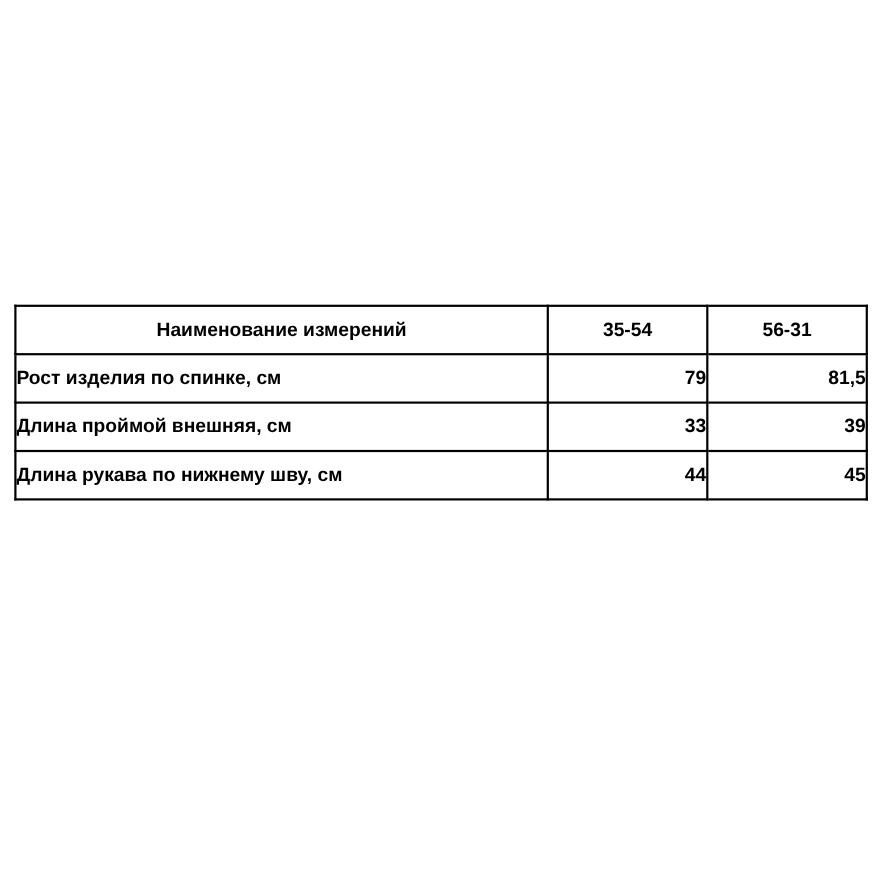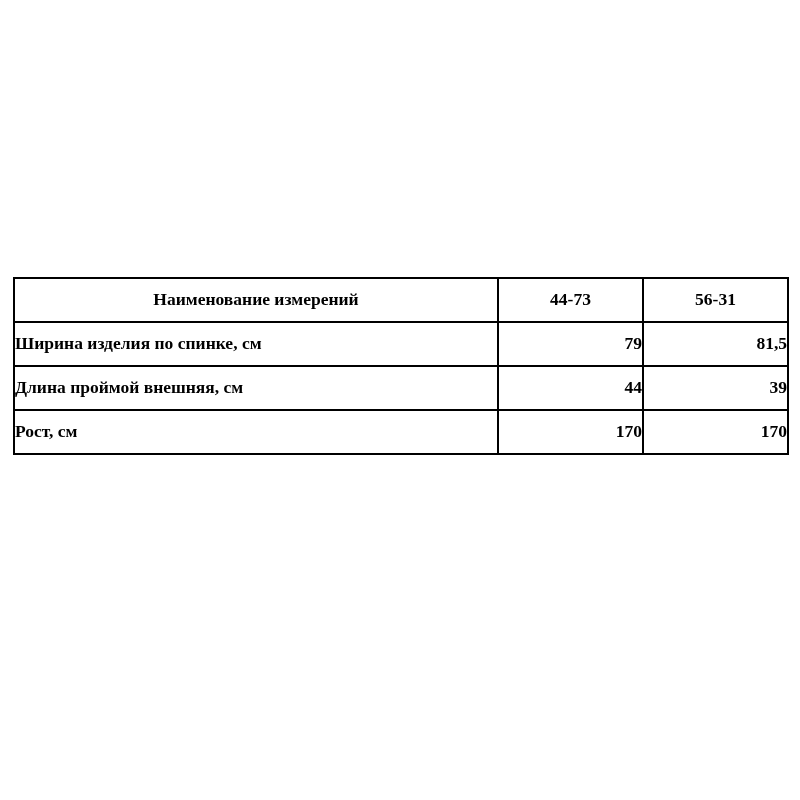--- a/index.html
+++ b/index.html
@@ -21,21 +21,20 @@
     top: 0;
     width: 800px;
     height: 800px;
     background: #ffffff;
   }
   .table-wrap {
     position: absolute;
     left: 13px;
     top: 277px;
     width: 774px;
-    font-family: Liberation Serif, serif;
   }
   table.size-table {
     border-collapse: collapse;
     width: 774px;
     table-layout: fixed;
   }
   table.size-table td,
   table.size-table th {
     border: 2px solid #000000;
     padding: 0;
@@ -82,36 +81,36 @@
   <div class="table-wrap">
     <table class="size-table">
       <colgroup>
         <col class="c-name">
         <col class="c-val">
         <col class="c-val">
       </colgroup>
       <thead>
         <tr>
           <th class="hdr-name">Наименование измерений</th>
-          <th class="hdr-val">44-73</th>
+          <th class="hdr-val">35-54</th>
           <th class="hdr-val">56-31</th>
         </tr>
       </thead>
       <tbody>
         <tr>
-          <td class="row-name">Ширина изделия по спинке, см</td>
+          <td class="row-name">Рост изделия по спинке, см</td>
           <td class="row-val">79</td>
           <td class="row-val">81,5</td>
         </tr>
         <tr>
           <td class="row-name">Длина проймой внешняя, см</td>
-          <td class="row-val">44</td>
+          <td class="row-val">33</td>
           <td class="row-val">39</td>
         </tr>
         <tr>
-          <td class="row-name">Рост, см</td>
-          <td class="row-val">170</td>
-          <td class="row-val">170</td>
+          <td class="row-name">Длина рукава по нижнему шву, см</td>
+          <td class="row-val">44</td>
+          <td class="row-val">45</td>
         </tr>
       </tbody>
     </table>
   </div>
 </div>
 
 </body></html>

